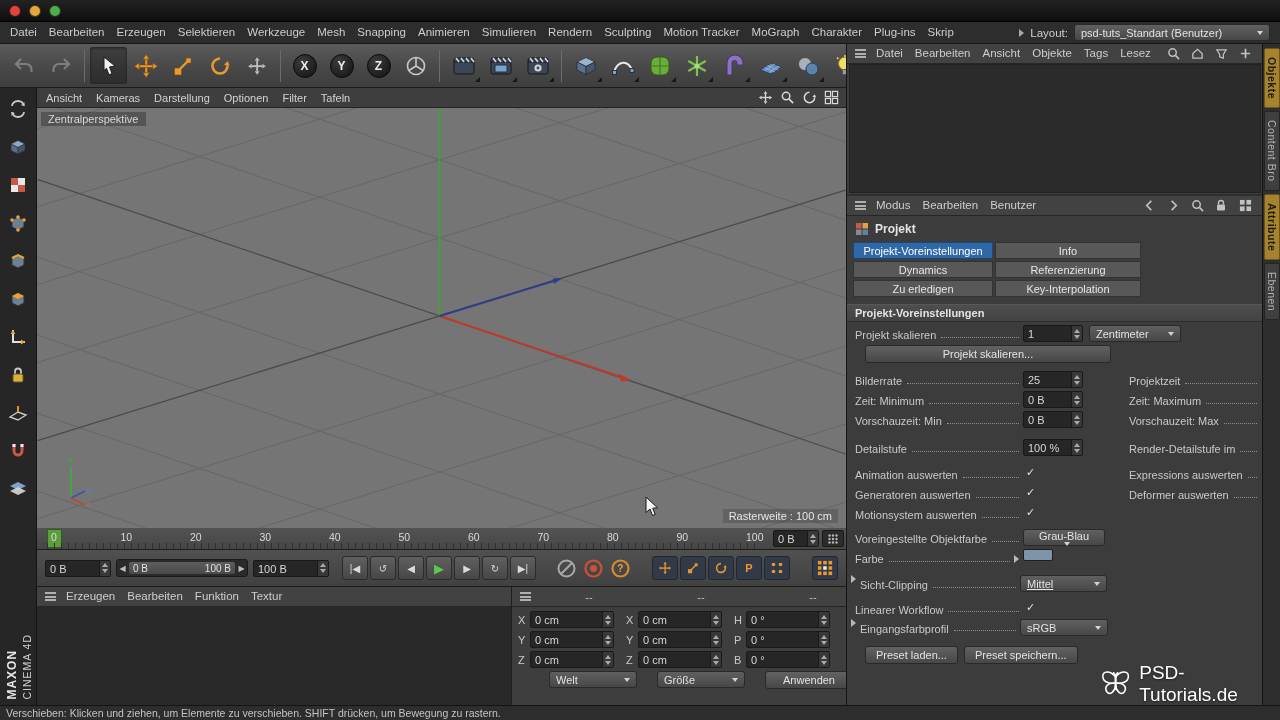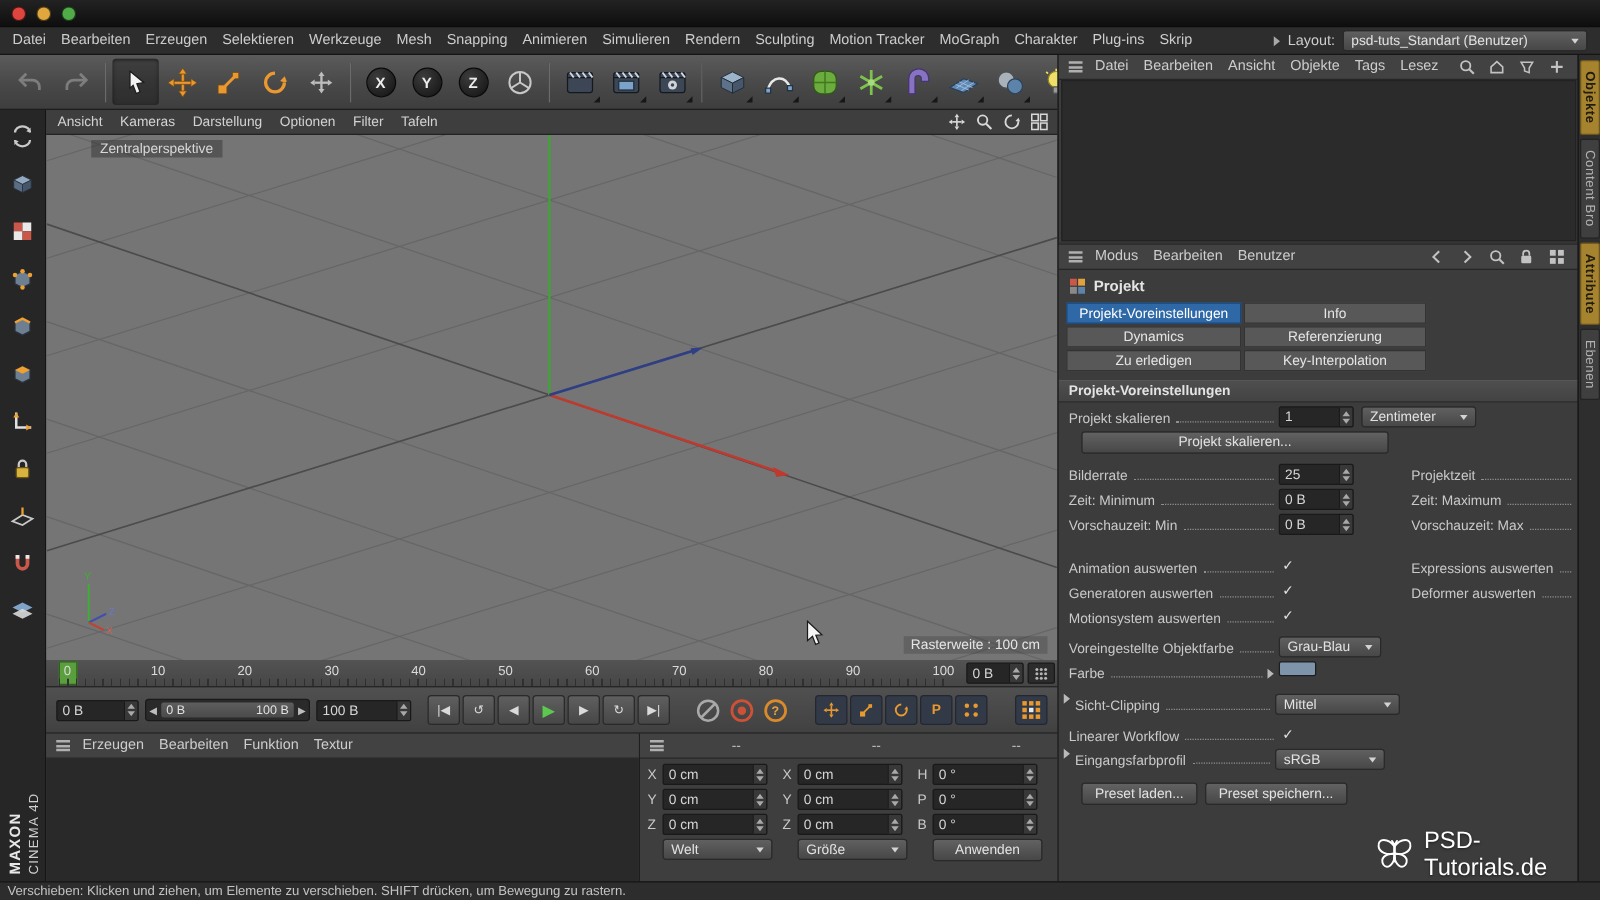--- a/index.html
+++ b/index.html
@@ -26,21 +26,21 @@
 
 
 .dd{display:inline-flex;align-items:center;justify-content:space-between;height:17px;padding:0 6px;background:linear-gradient(#606060,#474747);border:1px solid #292929;border-radius:3px;color:#e2e2e2;flex:none;}
 .dda{width:0;height:0;border-left:3.5px solid transparent;border-right:3.5px solid transparent;border-top:4.5px solid #d3d3d3;margin-left:6px;}
 .btn{height:18px;padding:0 10px;background:linear-gradient(#626262,#474747);border:1px solid #292929;border-radius:3px;color:#e3e3e3;display:inline-flex;align-items:center;justify-content:center;font-size:11px;flex:none;}
 .spin{display:inline-flex;height:17px;background:#262626;border:1px solid #191919;border-radius:2px;align-items:stretch;overflow:hidden;flex:none;}
 .spin-val{flex:1;padding:2px 4px 0 4px;color:#d6d6d6;white-space:nowrap;overflow:hidden;}
 .spin-arrows{width:11px;border-left:1px solid #191919;display:flex;flex-direction:column;align-items:center;justify-content:center;gap:2px;background:#383838;}
 .su{width:0;height:0;border-left:3px solid transparent;border-right:3px solid transparent;border-bottom:4px solid #a9a9a9;}
 .sd{width:0;height:0;border-left:3px solid transparent;border-right:3px solid transparent;border-top:4px solid #a9a9a9;}
-.w46{width:46px;}.w60{width:60px;}.w66{width:66px;}.w76{width:76px;}.w78{width:100px;}.w82{width:82px;}.w84{width:84px;}.w88{width:88px;}.w92{width:92px;}.w196{width:196px;}
+.w46{width:46px;}.w60{width:60px;}.w66{width:66px;}.w76{width:76px;}.w78{width:87px;text-decoration:underline;}.w82{width:82px;flex-direction:column;}.w84{width:84px;}.w88{width:88px;}.w92{width:92px;}.w196{width:196px;}
 .burger{width:11px;height:9px;border-top:2px solid #b0b0b0;border-bottom:2px solid #b0b0b0;position:relative;flex:none;margin:0 4px;}
 .burger::after{content:"";position:absolute;left:0;right:0;top:1.5px;height:2px;background:#b0b0b0;}
 
 
 .toolbar{position:absolute;left:0;top:44px;width:846px;height:44px;background:linear-gradient(#5b5b5b,#484848 55%,#3e3e3e);border-bottom:1px solid #1c1c1c;display:flex;align-items:center;padding:0 5px;}
 .tbtn{position:relative;width:37px;height:37px;border-radius:3px;display:flex;align-items:center;justify-content:center;background:transparent;border:0;flex:none;}
 .tbtn.pressed{background:rgba(0,0,0,.28);box-shadow:inset 0 1px 3px rgba(0,0,0,.55);}
 .tbtn.dim{opacity:.42;}
 .tsep{width:1px;height:32px;background:#2d2d2d;border-right:1px solid #6b6b6b;margin:0 5px;flex:none;}
 .fly::after{content:"";position:absolute;right:2px;bottom:2px;width:0;height:0;border-left:5px solid transparent;border-bottom:5px solid #161616;}
@@ -55,21 +55,21 @@
 .vtext.cinema{font-size:10.5px;color:#cfcfcf;}
 
 
 .center{position:absolute;left:37px;top:88px;width:809px;height:617px;background:#3c3c3c;}
 .vp-menubar{position:absolute;left:0;top:0;width:809px;height:20px;background:#3e3e3e;border-bottom:1px solid #232323;display:flex;align-items:center;padding:0 2px;}
 .vp-menu-item{padding:0 7px;color:#d2d2d2;}
 .vp-nav{margin-left:auto;display:flex;gap:4px;padding-right:4px;}
 .nbtn{width:18px;height:16px;display:flex;align-items:center;justify-content:center;background:transparent;border:0;flex:none;}
 .viewport{position:absolute;left:0;top:20px;width:809px;height:420px;background:#757575;overflow:hidden;}
 .grid-svg{position:absolute;left:0;top:0;}
-.cam-label{position:absolute;left:4px;top:4px;background:rgba(35,35,35,.38);color:#d8d8d8;padding:1px 7px;margin-left:32px;}
+.cam-label{position:absolute;left:4px;top:4px;background:rgba(35,35,35,.38);color:#d8d8d8;padding:1px 7px;}
 .grid-size-label{position:absolute;right:8px;bottom:5px;color:#e6e6e6;background:rgba(30,30,30,.22);padding:1px 6px;}
 .gizmo{position:absolute;left:24px;bottom:20px;}
 .cursor{position:absolute;left:608px;top:388px;}
 
 
 .ruler{position:absolute;left:0;top:440px;width:809px;height:22px;background:linear-gradient(#535353,#464646);border-bottom:1px solid #1f1f1f;overflow:hidden;}
 .ruler-ticks{position:absolute;left:10px;right:86px;bottom:0;height:6px;background:repeating-linear-gradient(90deg,#303030 0 1px,transparent 1px 7px);}
 .frame-marker{position:absolute;left:10px;top:1px;width:15px;height:19px;background:#5a9e3d;border:1px solid #2f5e1e;}
 .ruler-nums{position:absolute;left:14px;top:3px;display:flex;}
 .ruler-num{width:69.5px;color:#dadada;font-size:10.5px;flex:none;}
@@ -92,21 +92,21 @@
 .materials{position:absolute;left:0;top:0;width:475px;height:118px;background:#3e3e3e;border-right:1px solid #1e1e1e;}
 .pmenu{height:20px;background:#424242;border-bottom:1px solid #262626;display:flex;align-items:center;padding:0 4px;}
 .mat-content{position:absolute;left:0;top:20px;right:0;bottom:0;background:#292929;}
 .coords{position:absolute;left:475px;top:0;width:334px;height:118px;background:#3e3e3e;}
 .coords-head{height:20px;display:flex;align-items:center;padding:0 4px;background:#424242;border-bottom:1px solid #262626;}
 .hcell{width:104px;text-align:center;color:#c2c2c2;flex:none;}
 .coords-body{display:flex;gap:8px;padding:4px 6px 0 6px;}
 .ccol{display:flex;flex-direction:column;gap:3px;width:100px;flex:none;}
 .ccell{display:flex;align-items:center;gap:3px;height:17px;}
 .clab{width:9px;color:#c9c9c9;flex:none;}
-.mode-row{display:flex;gap:8px;padding:3px 6px 0 6px;}
+.mode-row{display:flex;gap:8px;padding:3px 6px 0 6px;margin-left:19px;}
 .mcell{width:100px;display:flex;justify-content:flex-end;flex:none;}
 
 
 .right-dock{position:absolute;left:846px;top:44px;width:416px;height:661px;background:#3c3c3c;border-left:1px solid #161616;}
 .om{position:absolute;left:0;top:0;width:416px;height:150px;}
 .om-content{position:absolute;left:2px;top:20px;right:2px;bottom:1px;background:#2b2b2b;border:1px solid #222;}
 .am{position:absolute;left:0;top:150px;width:416px;bottom:0;border-top:2px solid #2f2f2f;}
 .am-body{position:absolute;left:0;top:20px;right:0;bottom:0;background:#3c3c3c;overflow:hidden;}
 .pm-icons{margin-left:auto;display:flex;align-items:center;gap:6px;padding-right:5px;}
 .obj-row{display:flex;align-items:center;gap:6px;padding:6px 0 4px 8px;}
@@ -999,20 +999,37 @@
                   <i class="su"></i>
                   <i class="sd"></i>
                 </span>
               </span>
             <span class="rcol">
                 <span class="lab">Vorschauzeit: Max</span>
                 <span class="leader"></span>
               </span>
           </div>
           <div class="gap8"></div>
+          <div class="arow">
+            <span class="labblock">
+                <span class="lab">Detailstufe</span>
+                <span class="leader"></span>
+              </span>
+            <span class="spin w60">
+                <span class="spin-val">100 %</span>
+                <span class="spin-arrows">
+                  <i class="su"></i>
+                  <i class="sd"></i>
+                </span>
+              </span>
+            <span class="rcol">
+                <span class="lab">Render-Detailstufe im</span>
+                <span class="leader"></span>
+              </span>
+          </div>
           <div class="gap6"></div>
           <div class="arow">
             <span class="labblock">
                 <span class="lab">Animation auswerten</span>
                 <span class="leader"></span>
               </span>
             <span class="check">✓</span>
             <span class="rcol">
                 <span class="lab">Expressions auswerten</span>
                 <span class="leader"></span>

